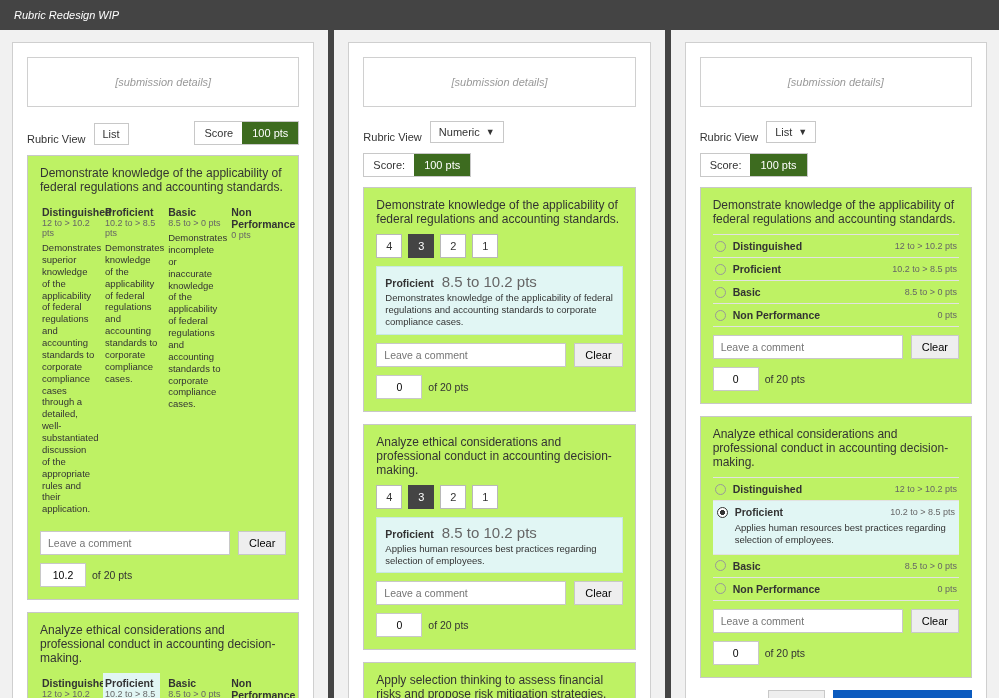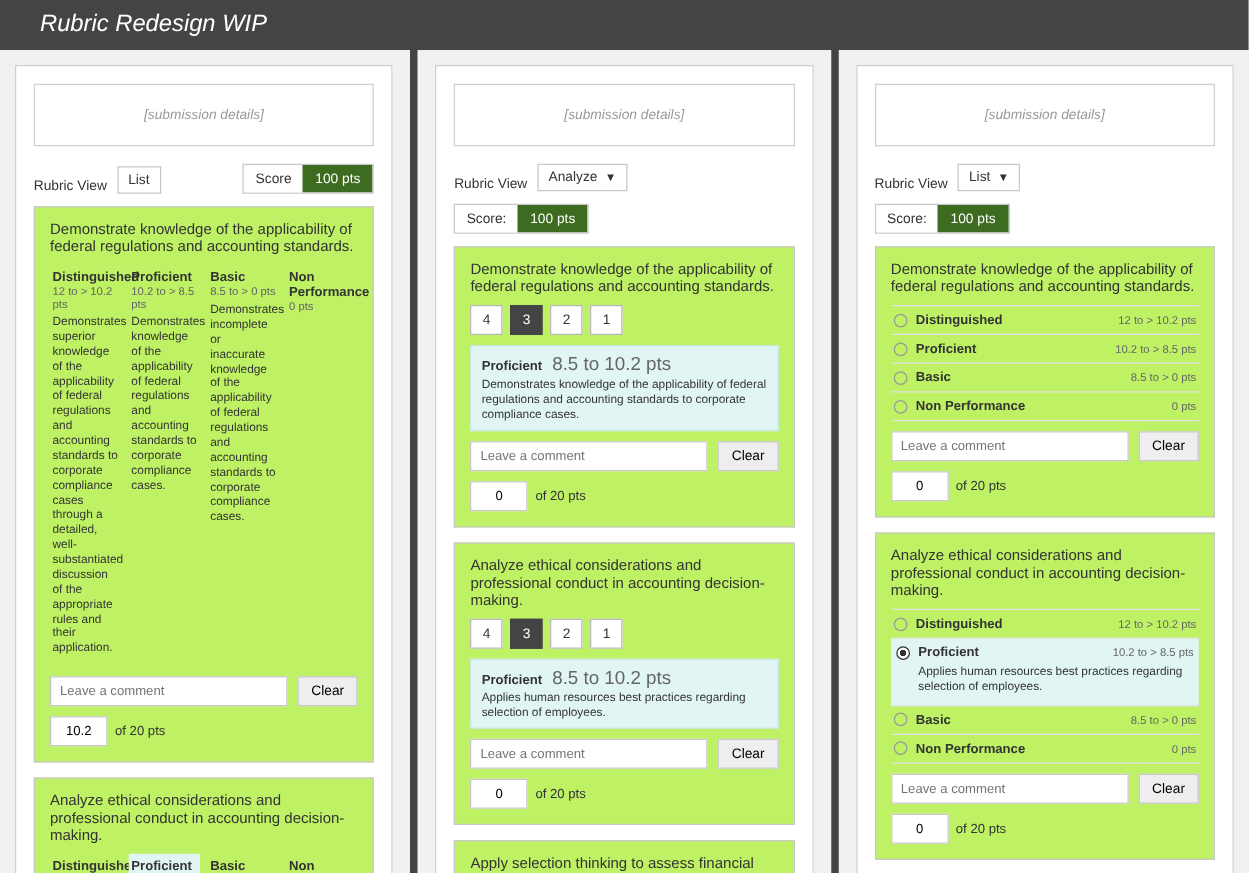--- a/index.html
+++ b/index.html
@@ -7,22 +7,22 @@
     margin: 0;
     font-family: -apple-system, "Segoe UI", Helvetica, Arial, sans-serif;
     font-size: 11px;
     color: #333;
     background: #f1f1f1;
   }
   .topbar {
     background: #444;
     color: #fff;
     font-style: italic;
-    font-size: 19px;
-    padding: 9px 32px;
+    font-size: 11px;
+    padding: 9px 14px;
   }
   .canvas {
     display: flex;
     gap: 14px;
     padding: 12px;
     align-items: flex-start;
   }
   .pane {
     background: #fff;
     border: 1px solid #cfcfcf;
@@ -308,21 +308,21 @@
   </div>
 
   <div class="sep"></div>
 
   <div class="pane">
     <div class="ph-block">[submission details]</div>
 
     <div class="view-row">
       <span class="label">Rubric View</span>
       <span class="selectish">
-        <span>Analyze</span>
+        <span>Numeric</span>
         <span class="caret">▼</span>
       </span>
     </div>
     <div class="view-row">
       <span class="score-chip">
         <span class="lbl">Score:</span>
         <span class="val">100 pts</span>
       </span>
     </div>
 

